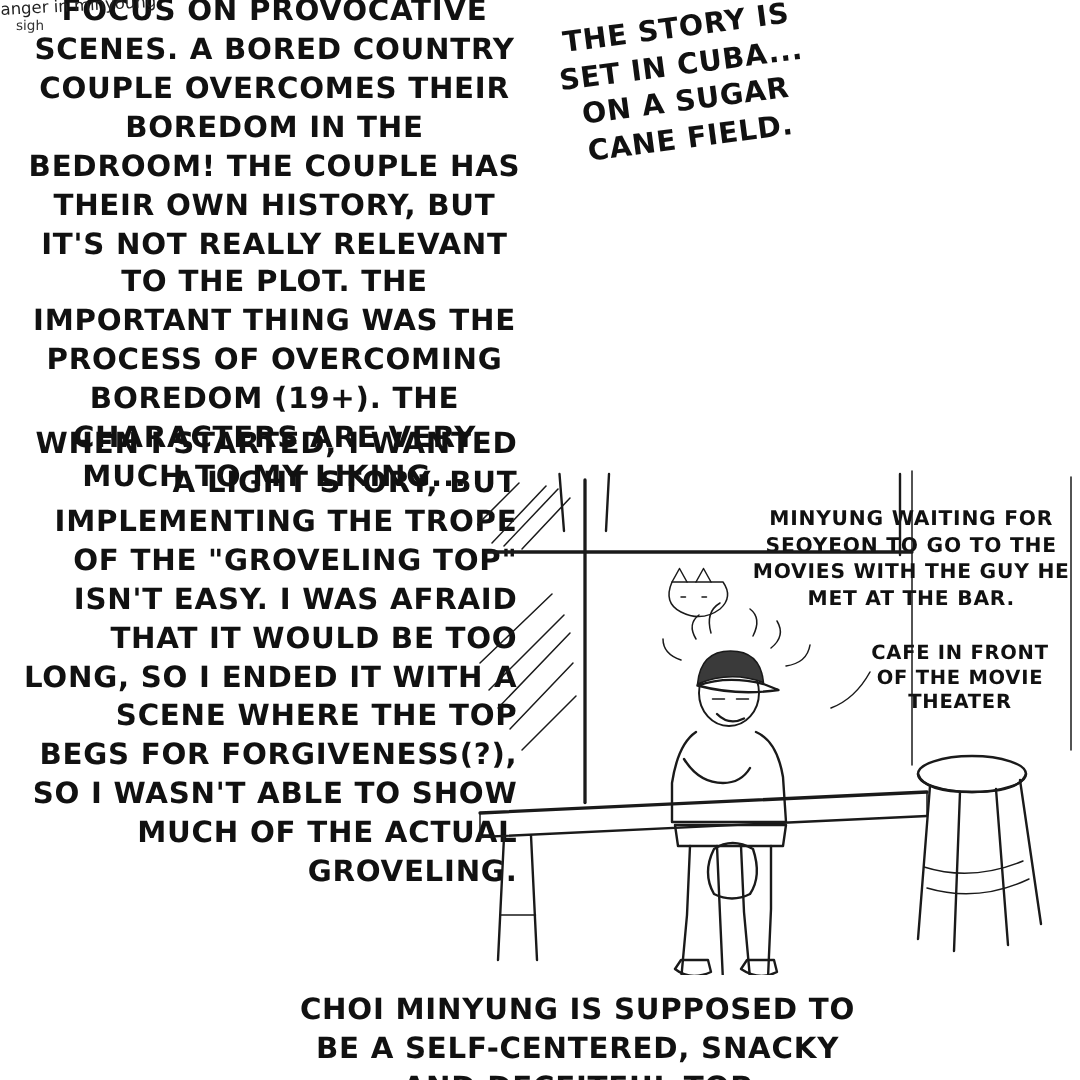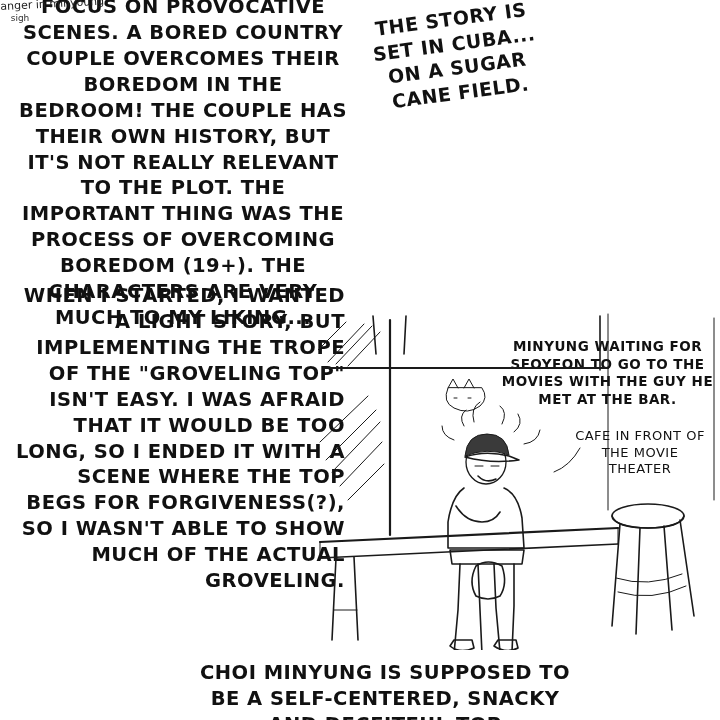--- a/index.html
+++ b/index.html
@@ -72,21 +72,21 @@
     font-weight: 700;
     margin-left: 12px;
   }
   #caption-cafe {
     left: 570px;
     top: 428px;
     width: 140px;
     text-align: center;
     font-size: 13px;
     line-height: 1.28;
-    font-weight: 400;
+    font-weight: 700;
   }
   
   #scribble-anger {
     left: 398px;
     top: 392px;
     width: 120px;
     font-size: 11px;
     font-weight: 400;
     text-transform: none;
     letter-spacing: 0;

